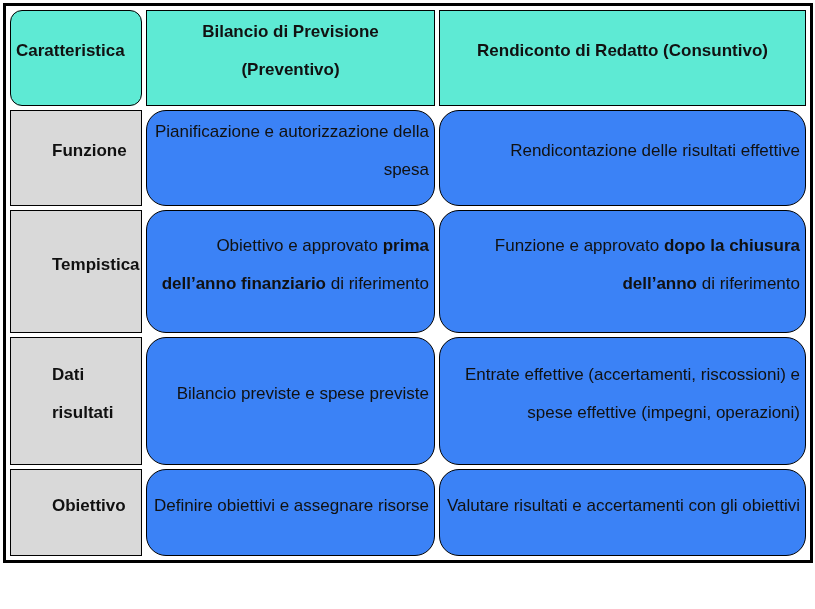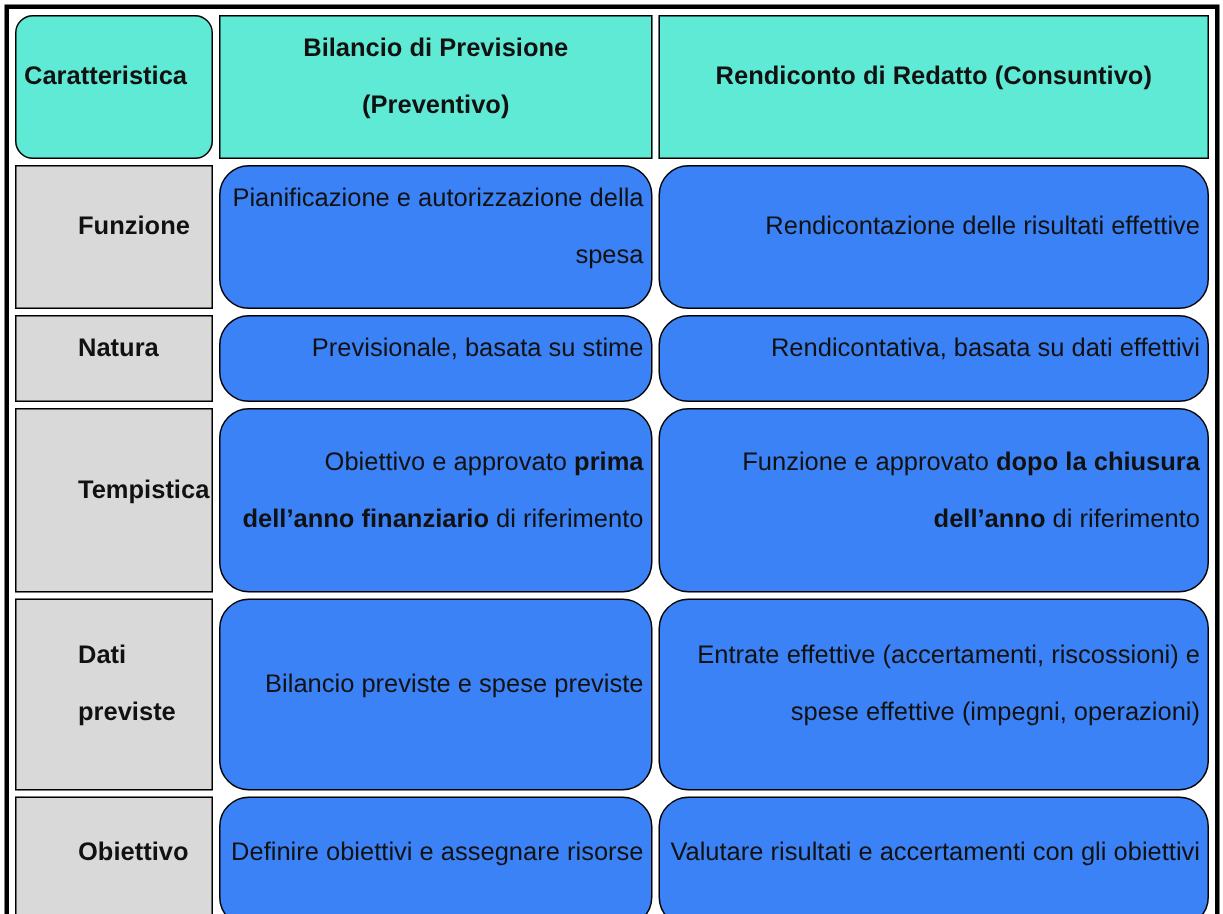--- a/index.html
+++ b/index.html
@@ -82,34 +82,29 @@
         <th class="hdr">Bilancio di Previsione (Preventivo)</th>
         <th class="hdr">Rendiconto di Redatto (Consuntivo)</th>
       </tr>
 
       <tr class="r-funzione">
         <td class="label">Funzione</td>
         <td class="data"><span>Pianificazione e autorizzazione della spesa</span></td>
         <td class="data"><span>Rendicontazione delle risultati effettive</span></td>
       </tr>
 
-      <tr class="r-natura">
-        <td class="label">Natura</td>
-        <td class="data"><span>Previsionale, basata su stime</span></td>
-        <td class="data"><span>Rendicontativa, basata su dati effettivi</span></td>
-      </tr>
 
       <tr class="r-tempistica">
         <td class="label">Tempistica</td>
         <td class="data"><span>Obiettivo e approvato </span><strong>prima dell’anno finanziario</strong><span> di riferimento</span></td>
         <td class="data"><span>Funzione e approvato </span><strong>dopo la chiusura dell’anno</strong><span> di riferimento</span></td>
       </tr>
 
       <tr class="r-dati">
-        <td class="label">Dati previste</td>
+        <td class="label">Dati risultati</td>
         <td class="data"><span>Bilancio previste e spese previste</span></td>
         <td class="data"><span>Entrate effettive (accertamenti, riscossioni) e spese effettive (impegni, operazioni)</span></td>
       </tr>
 
       <tr class="r-obiettivo">
         <td class="label">Obiettivo</td>
         <td class="data"><span>Definire obiettivi e assegnare risorse</span></td>
         <td class="data"><span>Valutare risultati e accertamenti con gli obiettivi</span></td>
       </tr>
     </tbody>

